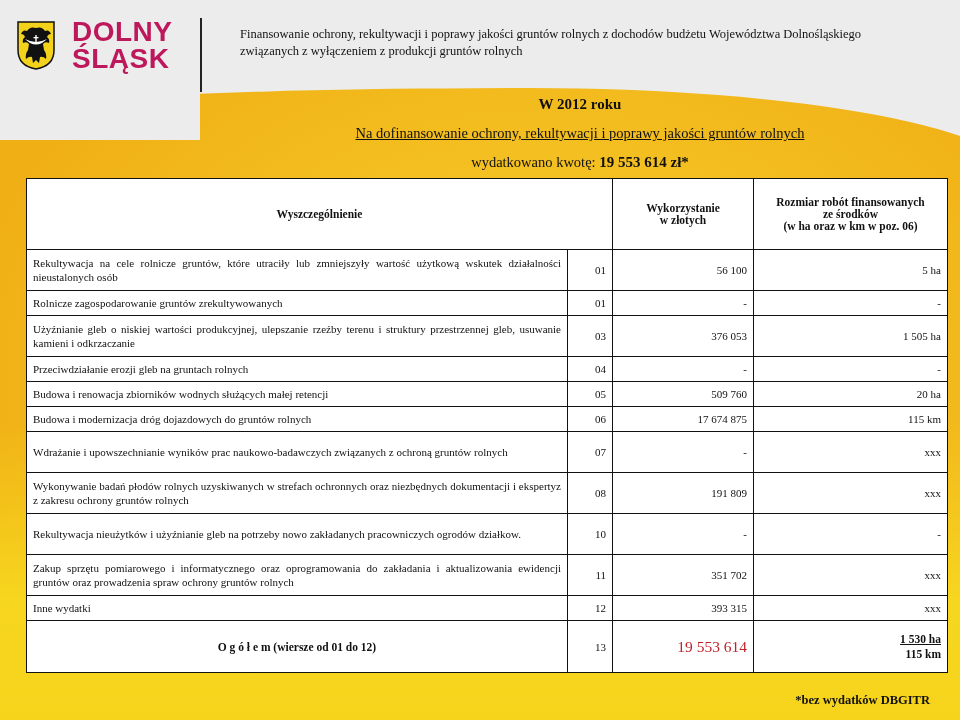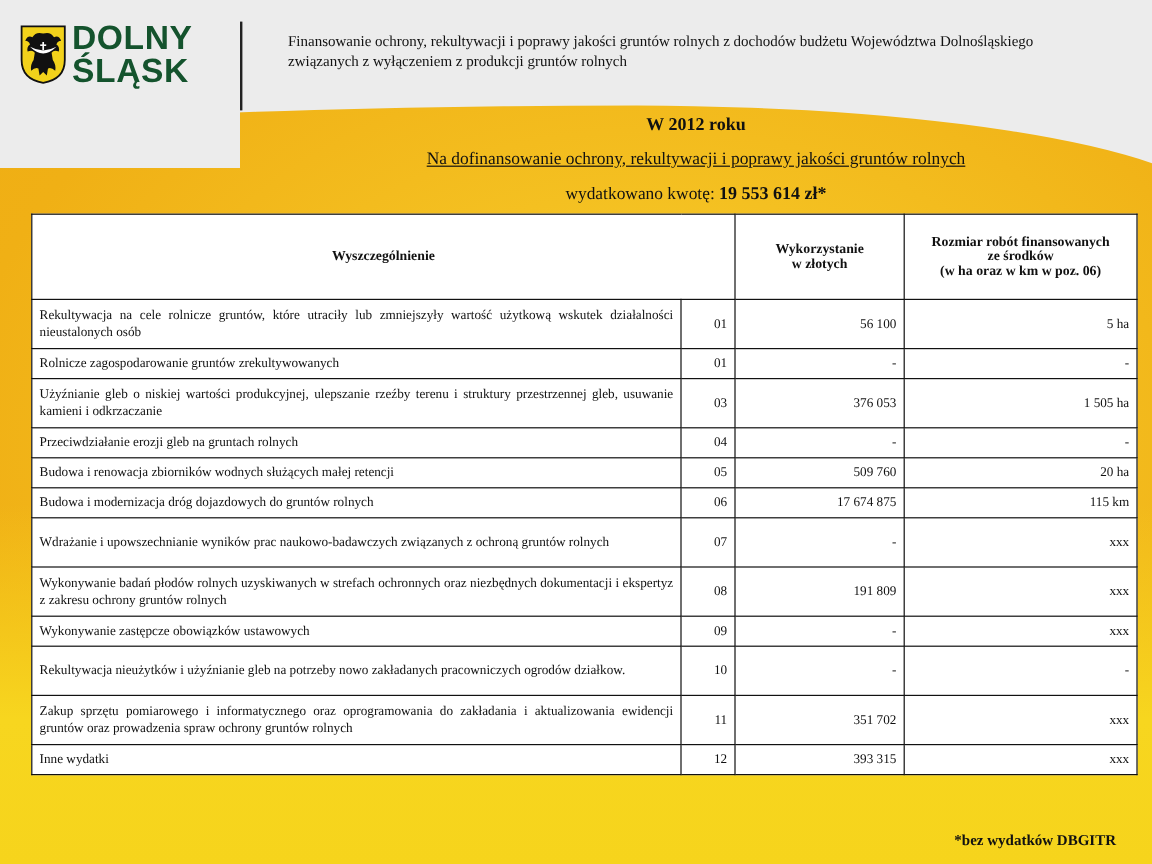--- a/index.html
+++ b/index.html
@@ -25,22 +25,22 @@
     background: linear-gradient(180deg, rgba(247,214,30,0) 0%, #f7d61f 60%, #f6d41c 100%);
   }
   .grey-left {
     position: absolute; left: 0; top: 0; width: 200px; height: 140px; background: #ececec;
   }
 
   
   .logo { position: absolute; left: 16px; top: 18px; display: flex; align-items: center; }
   .crest { width: 40px; height: 50px; }
   .logo-text {
-    margin-left: 4px; font-family: "Liberation Sans", "DejaVu Sans", sans-serif;
-    font-weight: bold; font-size: 28px; line-height: 27px; letter-spacing: 0.5px; color: #14532d;
+    margin-left: 16px; font-family: "Liberation Sans", "DejaVu Sans", sans-serif;
+    font-weight: bold; font-size: 28px; line-height: 27px; letter-spacing: 0.5px; color: #be185d;
   }
   .logo-divider { position: absolute; left: 200px; top: 18px; width: 2px; height: 74px; background: #222; }
   .doc-title {
     position: absolute; left: 240px; top: 26px; width: 710px; 
     font-size: 12.5px; line-height: 17px; color: #111;
   }
 
   .intro { position: absolute; left: 300px; top: 92px; width: 560px; text-align: center; color: #111; }
   .intro .year { font-weight: bold; font-size: 15px; line-height: 20px; margin-top: 2px; }
   .intro .line { font-size: 14.5px; line-height: 20px; margin-top: 9px; text-decoration: underline; }
@@ -167,40 +167,43 @@
       <td class="lp">07</td>
       <td class="amt">-</td>
       <td class="range">xxx</td>
     </tr>
     <tr class="h1">
       <td class="desc">Wykonywanie badań płodów rolnych uzyskiwanych w strefach ochronnych oraz niezbędnych dokumentacji i ekspertyz z zakresu ochrony gruntów rolnych</td>
       <td class="lp">08</td>
       <td class="amt">191 809</td>
       <td class="range">xxx</td>
     </tr>
-    <tr class="h2">
-      <td class="desc">Wykonywanie zastępcze obowiązków ustawowych</td>
-      <td class="lp">09</td>
-      <td class="amt">-</td>
-      <td class="range">xxx</td>
-    </tr>
     <tr class="h1">
       <td class="desc">Rekultywacja nieużytków i użyźnianie gleb na potrzeby  nowo zakładanych pracowniczych ogrodów działkow.</td>
       <td class="lp">10</td>
       <td class="amt">-</td>
       <td class="range">-</td>
     </tr>
     <tr class="h1">
       <td class="desc">Zakup sprzętu pomiarowego i informatycznego oraz oprogramowania do zakładania i aktualizowania ewidencji gruntów oraz prowadzenia spraw ochrony gruntów rolnych</td>
       <td class="lp">11</td>
       <td class="amt">351 702</td>
       <td class="range">xxx</td>
     </tr>
     <tr class="h2">
       <td class="desc">Inne wydatki</td>
       <td class="lp">12</td>
       <td class="amt">393 315</td>
       <td class="range">xxx</td>
     </tr>
+    <tr class="total">
+      <td class="desc">O g ó ł e m (wiersze od 01 do 12)</td>
+      <td class="lp">13</td>
+      <td class="amt">19 553 614</td>
+      <td class="range">
+        <div class="underline">1 530 ha</div>
+        <div>115 km</div>
+      </td>
+    </tr>
   </tbody>
 </table>
 
 <div class="footnote">*bez wydatków DBGITR</div>
 
 </body></html>

